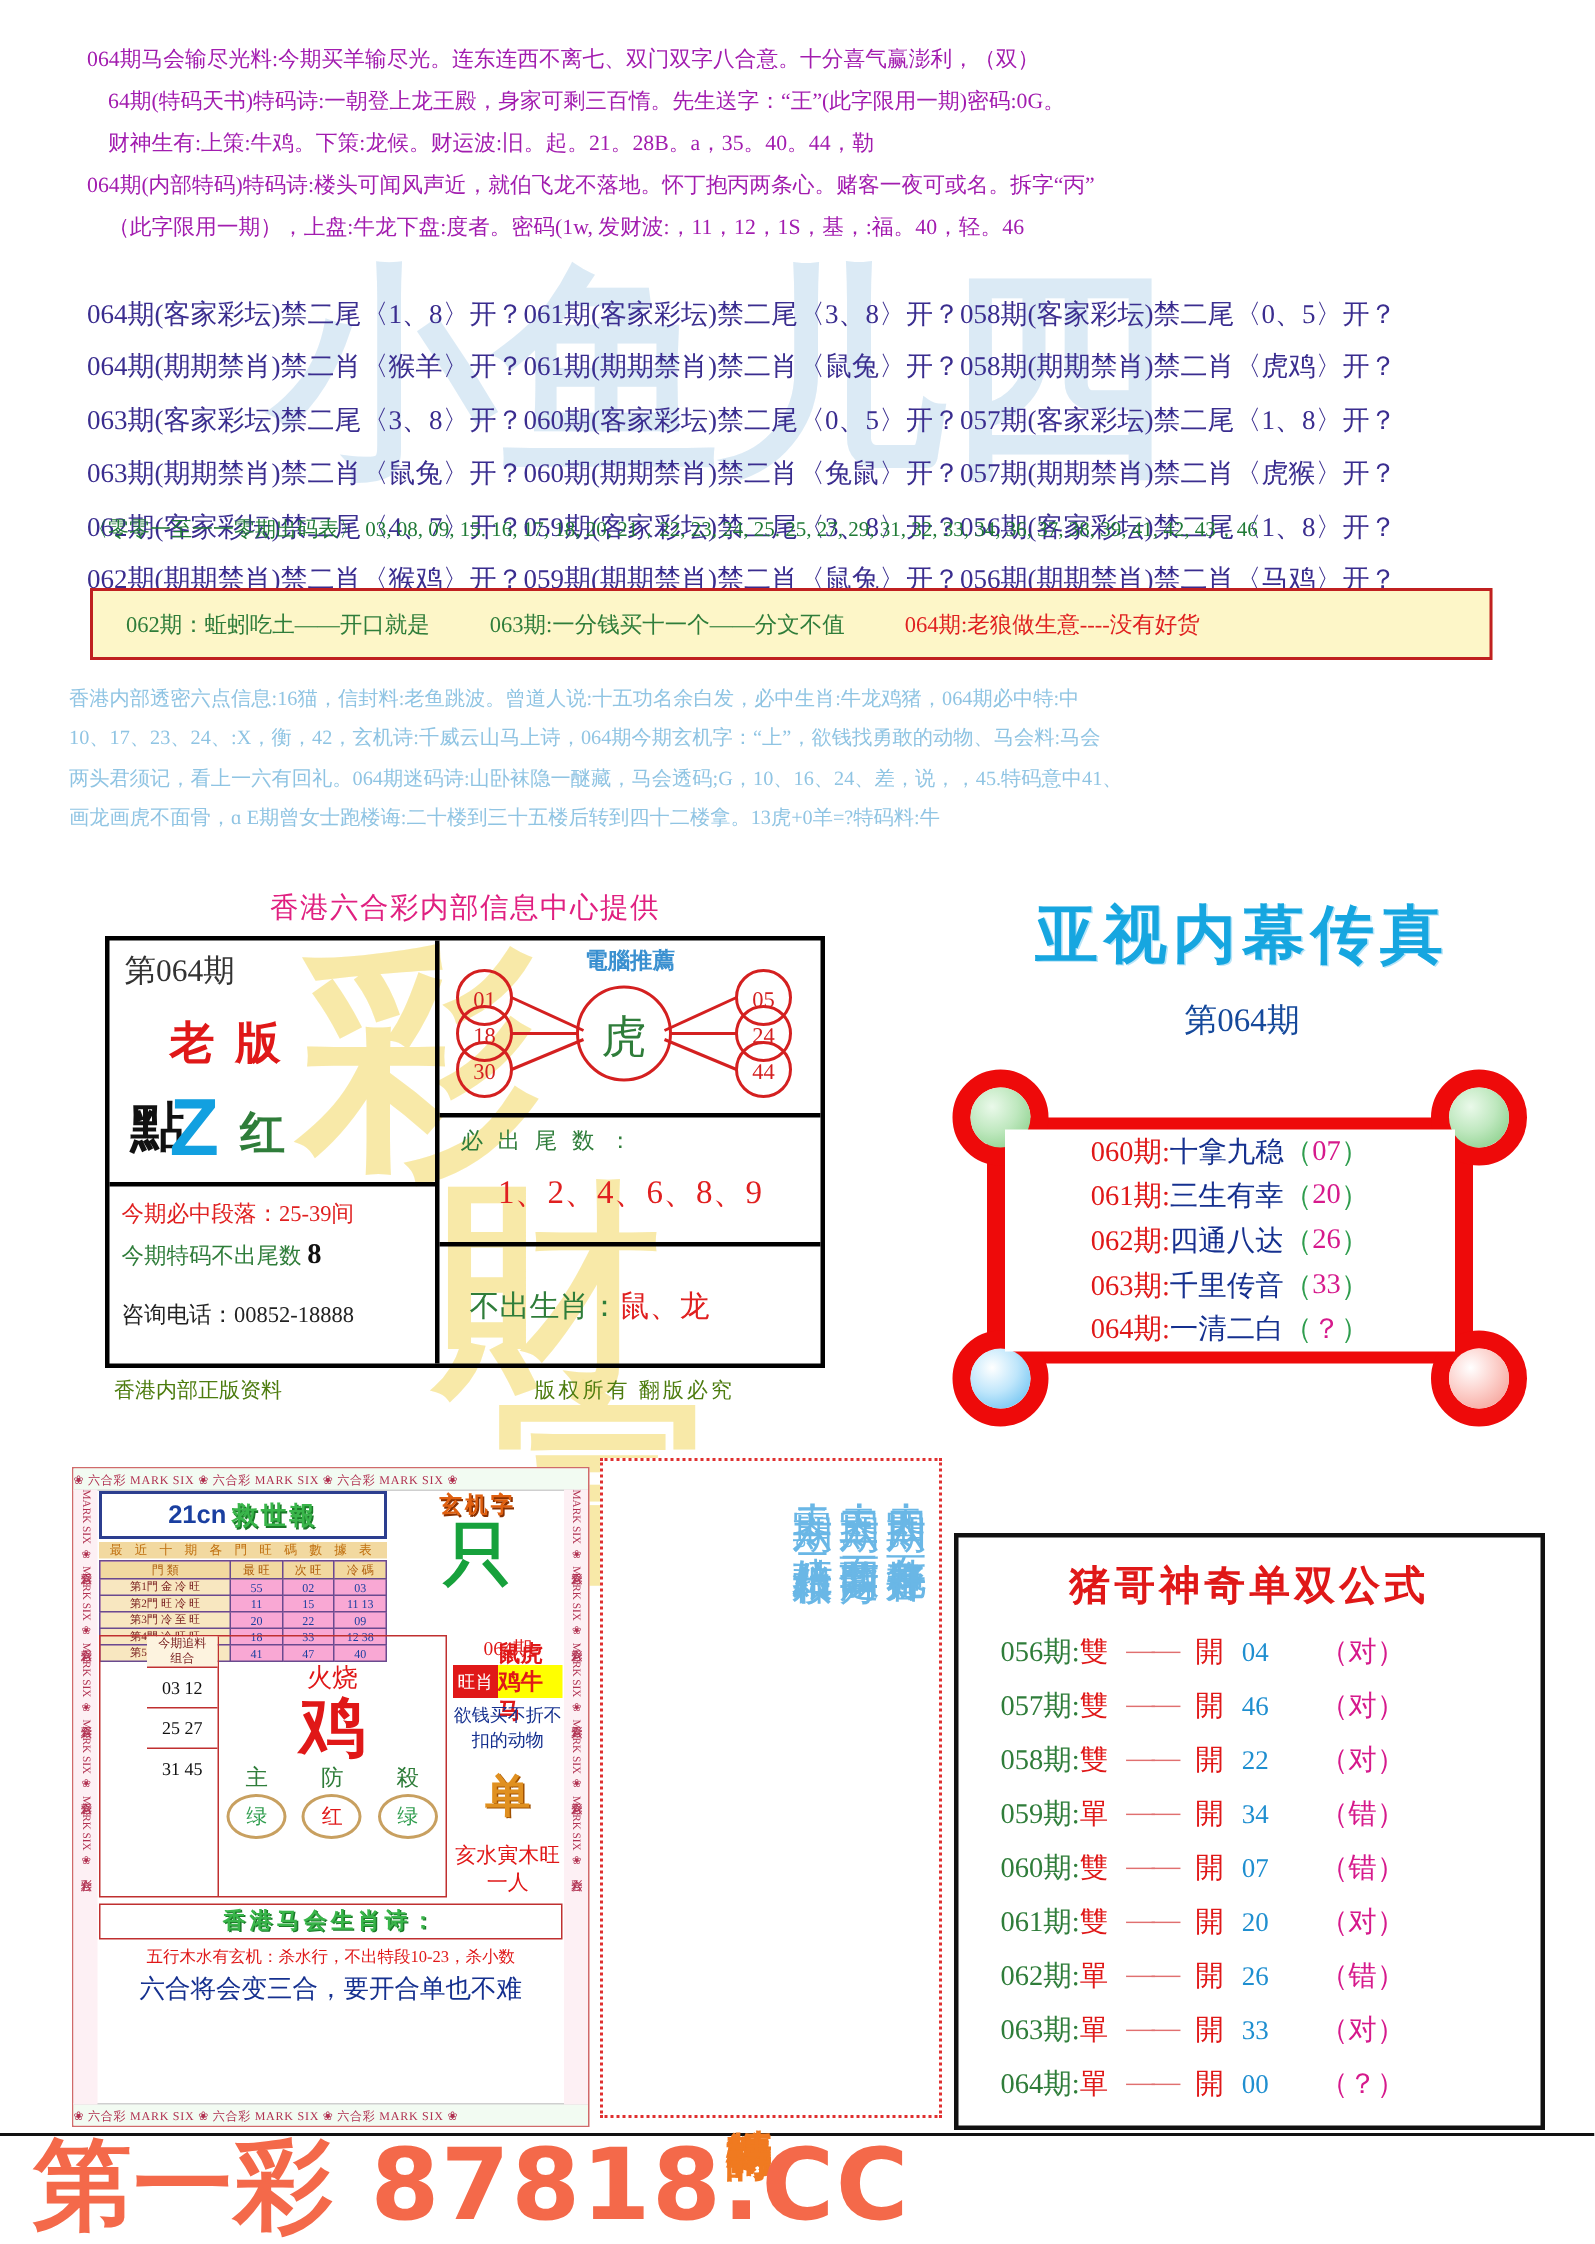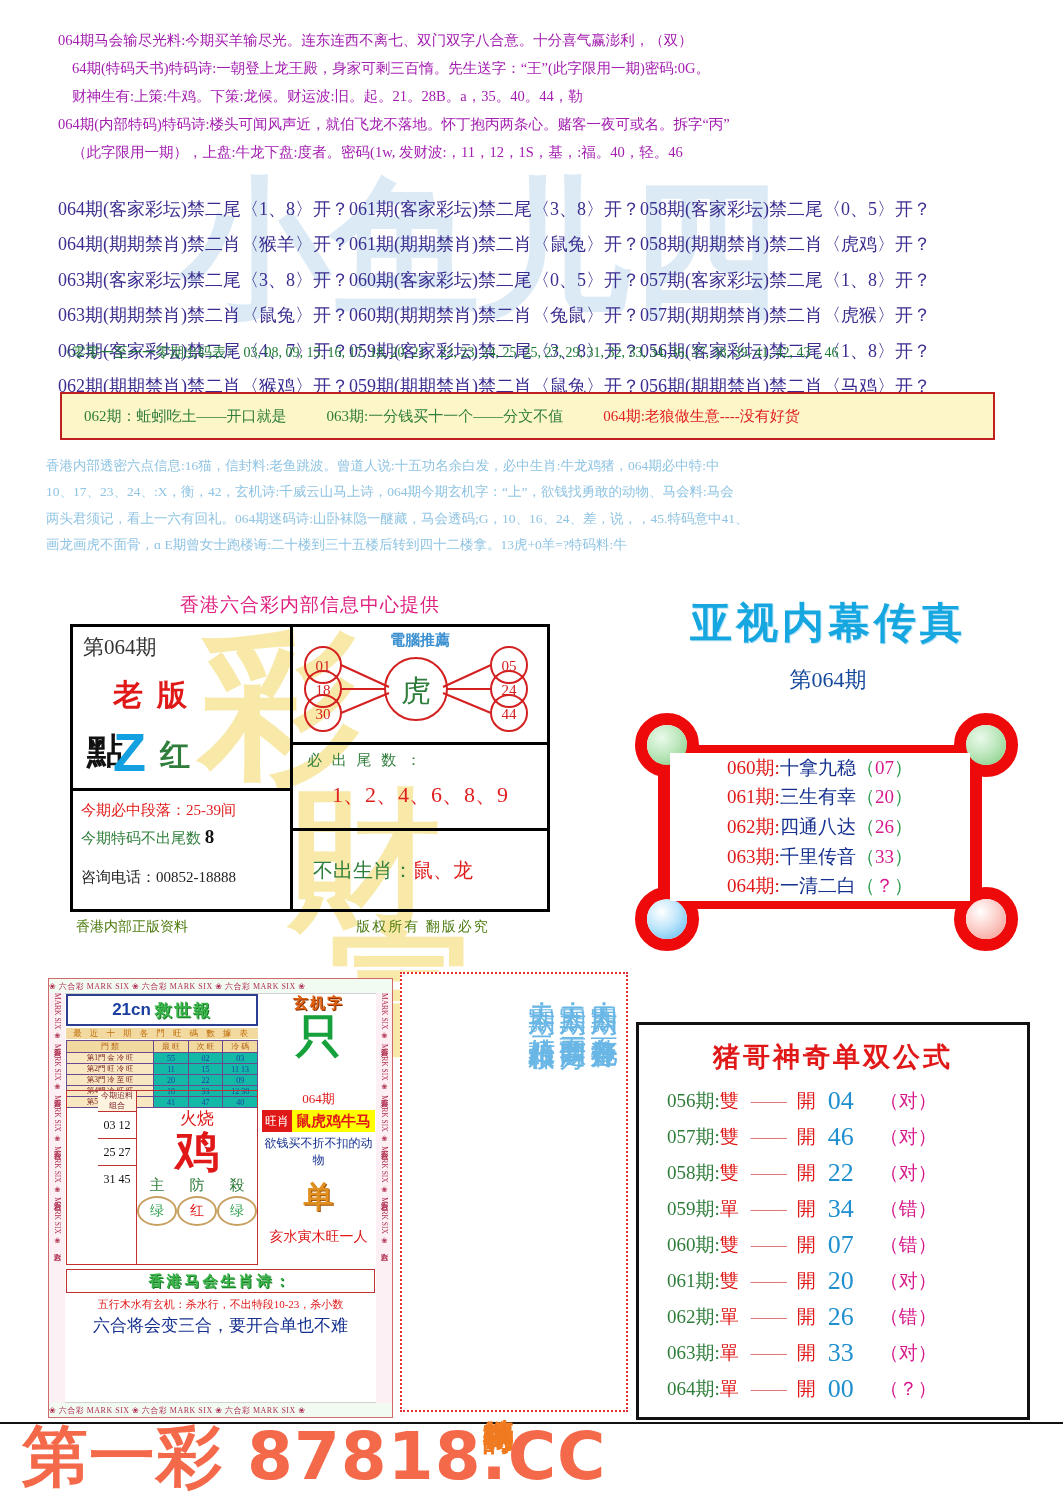--- a/index.html
+++ b/index.html
@@ -114,33 +114,33 @@
 
   .bl-head{display:flex;gap:4px;height:92px;}
   .bl-head-l{width:192px;}
   .bl-logo{border:2px solid #2c3e8f;height:28px;display:flex;align-items:center;
            justify-content:center;gap:4px;background:#fff;}
   .bl-21cn{color:#1a3fa0;font-size:17px;font-weight:bold;font-family:"Liberation Sans",sans-serif;}
   .bl-jsb{color:#39b54a;font-size:17px;font-weight:bold;letter-spacing:2px;
           text-shadow:1px 1px 0 #1a7a28;}
   .bl-tabcap{background:#f2d9a0;color:#c07010;font-size:8.5px;text-align:center;
              letter-spacing:3px;margin-top:2px;height:11px;line-height:11px;}
-  table.bl-tab{border-collapse:collapse;width:100%;margin-top:1px;background:#14b8a6;}
+  table.bl-tab{border-collapse:collapse;width:100%;margin-top:1px;background:#f9a8d4;}
   table.bl-tab td{border:1px solid #6a4a8f;font-size:8px;height:9px;text-align:center;
                   color:#1a3fa0;padding:0;}
   table.bl-tab td.h{background:#f2d9a0;color:#b06010;}
   table.bl-tab td.lbl{background:#f8e7c0;color:#7a2020;font-size:7.5px;}
   .bl-head-r{flex:1;text-align:center;}
   .bl-xuan{color:#e06010;font-size:15px;font-weight:bold;letter-spacing:2px;
            text-shadow:1px 1px 0 #8a3000;}
   .bl-zhi{color:#17a13c;font-size:46px;font-weight:bold;line-height:.95;margin-top:2px;
           font-family:"Liberation Serif",serif;}
 
   .bl-mid{display:flex;gap:4px;margin-top:4px;height:175px;}
-  .bl-mid-l{width:192px;border:1px solid #c03030;box-sizing:border-box;display:flex;padding-left:31px;}
+  .bl-mid-l{width:232px;border:1px solid #c03030;box-sizing:border-box;display:flex;padding-left:31px;}
   .bl-nums{width:48px;border-right:1px solid #c03030;box-sizing:border-box;}
   .bl-nums .h{background:#fdf3df;color:#7a2020;font-size:8px;text-align:center;line-height:10px;}
   .bl-nums .n{font-size:12px;text-align:center;color:#111;border-top:1px solid #c03030;line-height:26px;}
   .bl-huo{flex:1;position:relative;text-align:center;font-family:Liberation Serif, serif;}
   .bl-huoshao{color:#e01818;font-size:17px;margin-top:16px;display:block;}
   .bl-ji{color:#e01818;font-size:44px;font-weight:bold;line-height:1;}
   .bl-three{display:flex;justify-content:space-around;margin-top:2px;}
   .bl-three .t{color:#2f7d3a;font-size:15px;}
   .bl-circles{display:flex;justify-content:space-around;margin-top:1px;}
   .bl-circles .c{width:36px;height:26px;border:2px solid #c8a060;border-radius:50%;
@@ -179,21 +179,21 @@
   
   .brcard{position:absolute;left:636px;top:1022px;width:394px;height:398px;z-index:5;
           background:#fff;border:3px solid #111;box-sizing:border-box;padding:8px 10px;}
   .br-title{text-align:center;color:#e01818;font-size:27px;font-weight:bold;letter-spacing:3px;
             font-family:"DejaVu Sans",sans-serif;margin:6px 0 8px;}
   .br-row{display:flex;align-items:center;height:36px;white-space:nowrap;padding-left:18px;}
   .br-per{color:#2f7d3a;font-size:19px;}
   .br-sd{color:#e01818;font-size:19px;}
   .br-dash{color:#e07070;font-size:19px;margin:0 12px;letter-spacing:-2px;}
   .br-kai{color:#e01818;font-size:19px;margin-right:12px;}
-  .br-num{color:#1f8fd0;font-size:26px;width:38px;}
+  .br-num{color:#1f8fd0;font-size:18px;width:38px;}
   .br-res{color:#d61a8c;font-size:19px;margin-left:14px;}
 
   
   .brand{position:absolute;left:22px;bottom:6px;z-index:8;color:#f4694a;
          font-size:66px;font-weight:bold;font-family:"DejaVu Sans",sans-serif;
          letter-spacing:1px;white-space:nowrap;line-height:1;}
   .hr-bot{position:absolute;left:0;right:0;bottom:72px;height:2px;background:#111;z-index:2;}
 </style>
 </head>
 <body>

